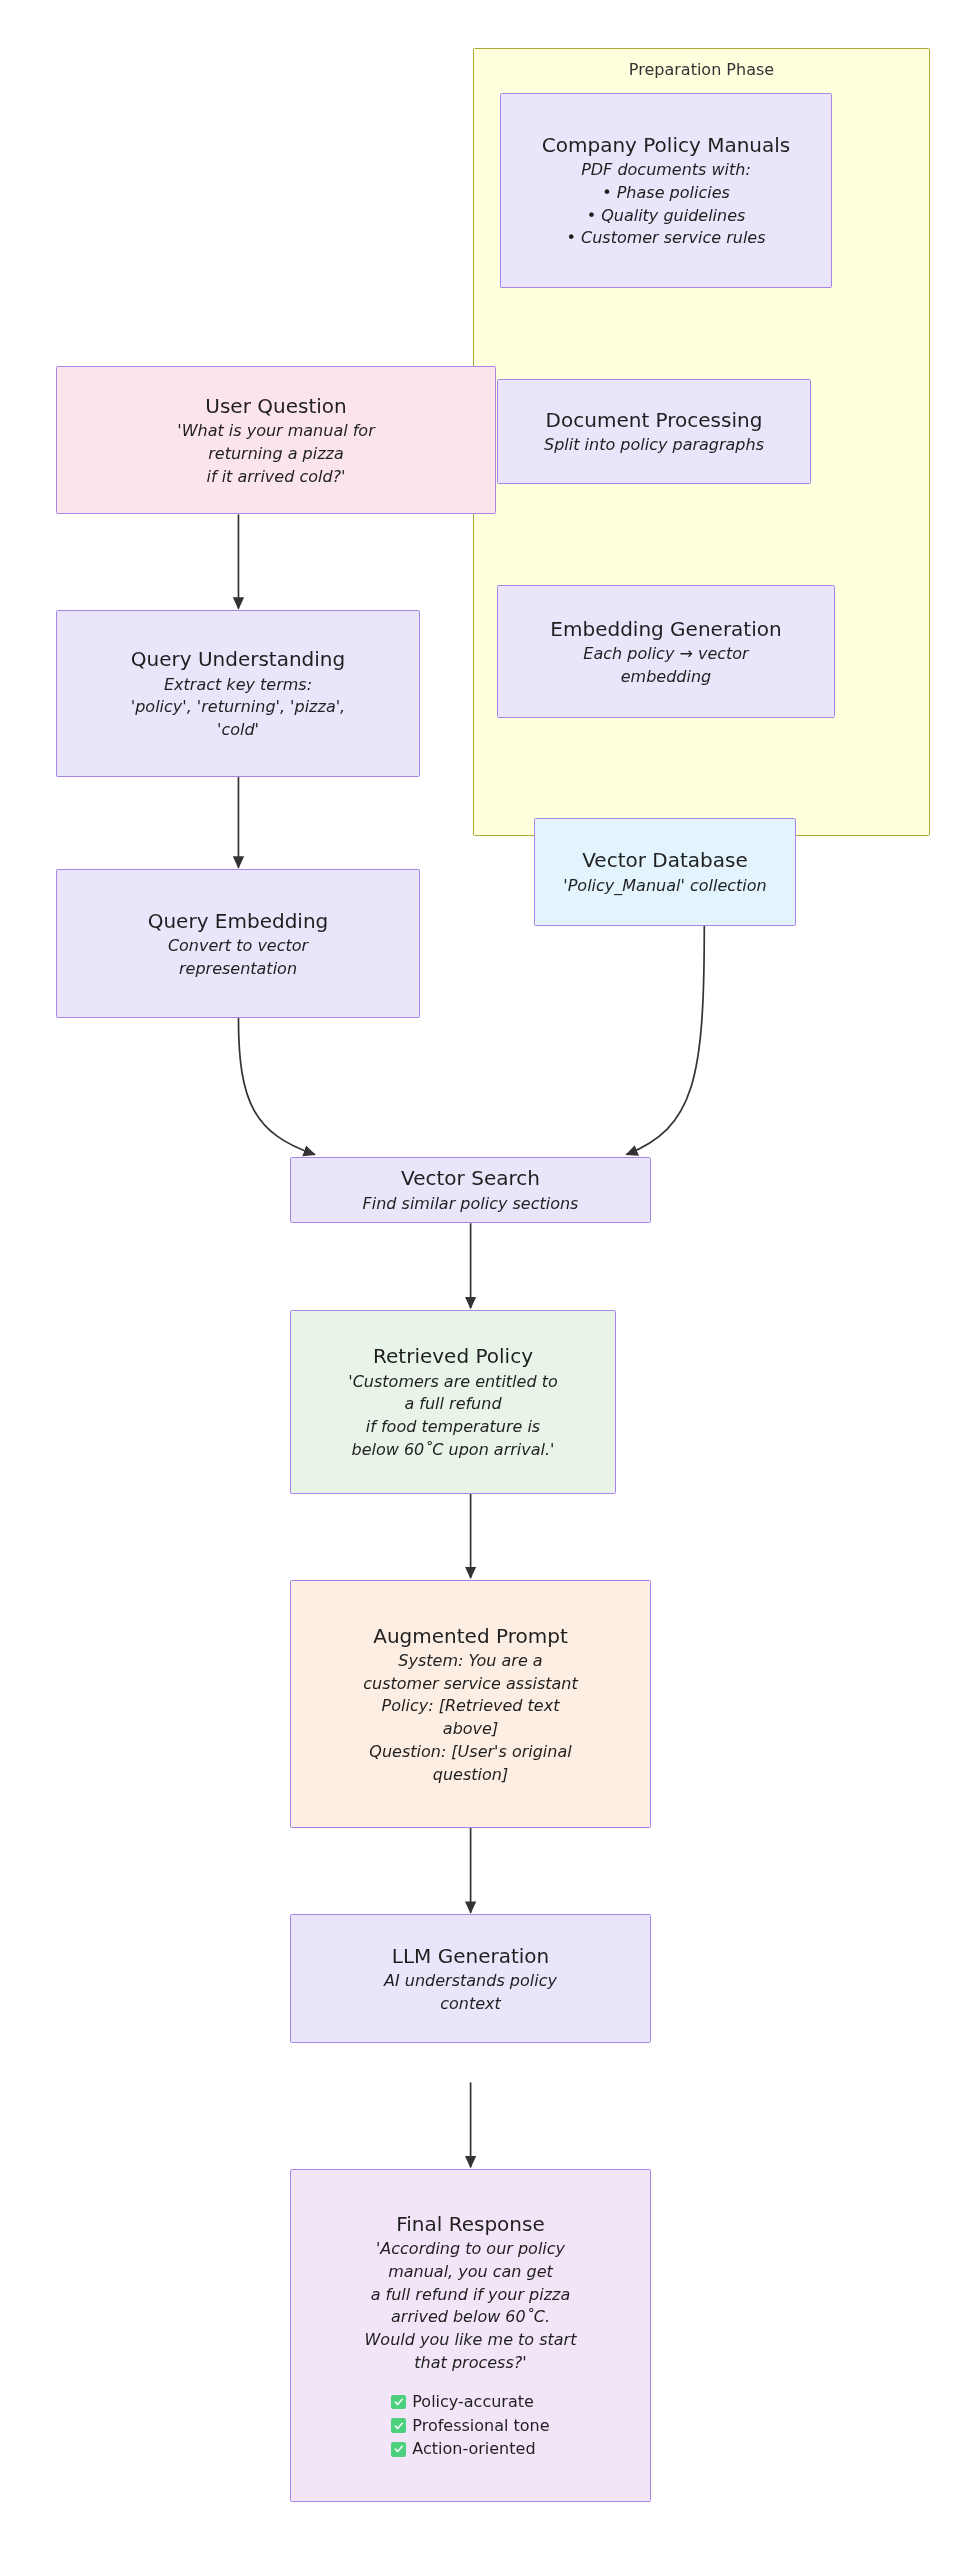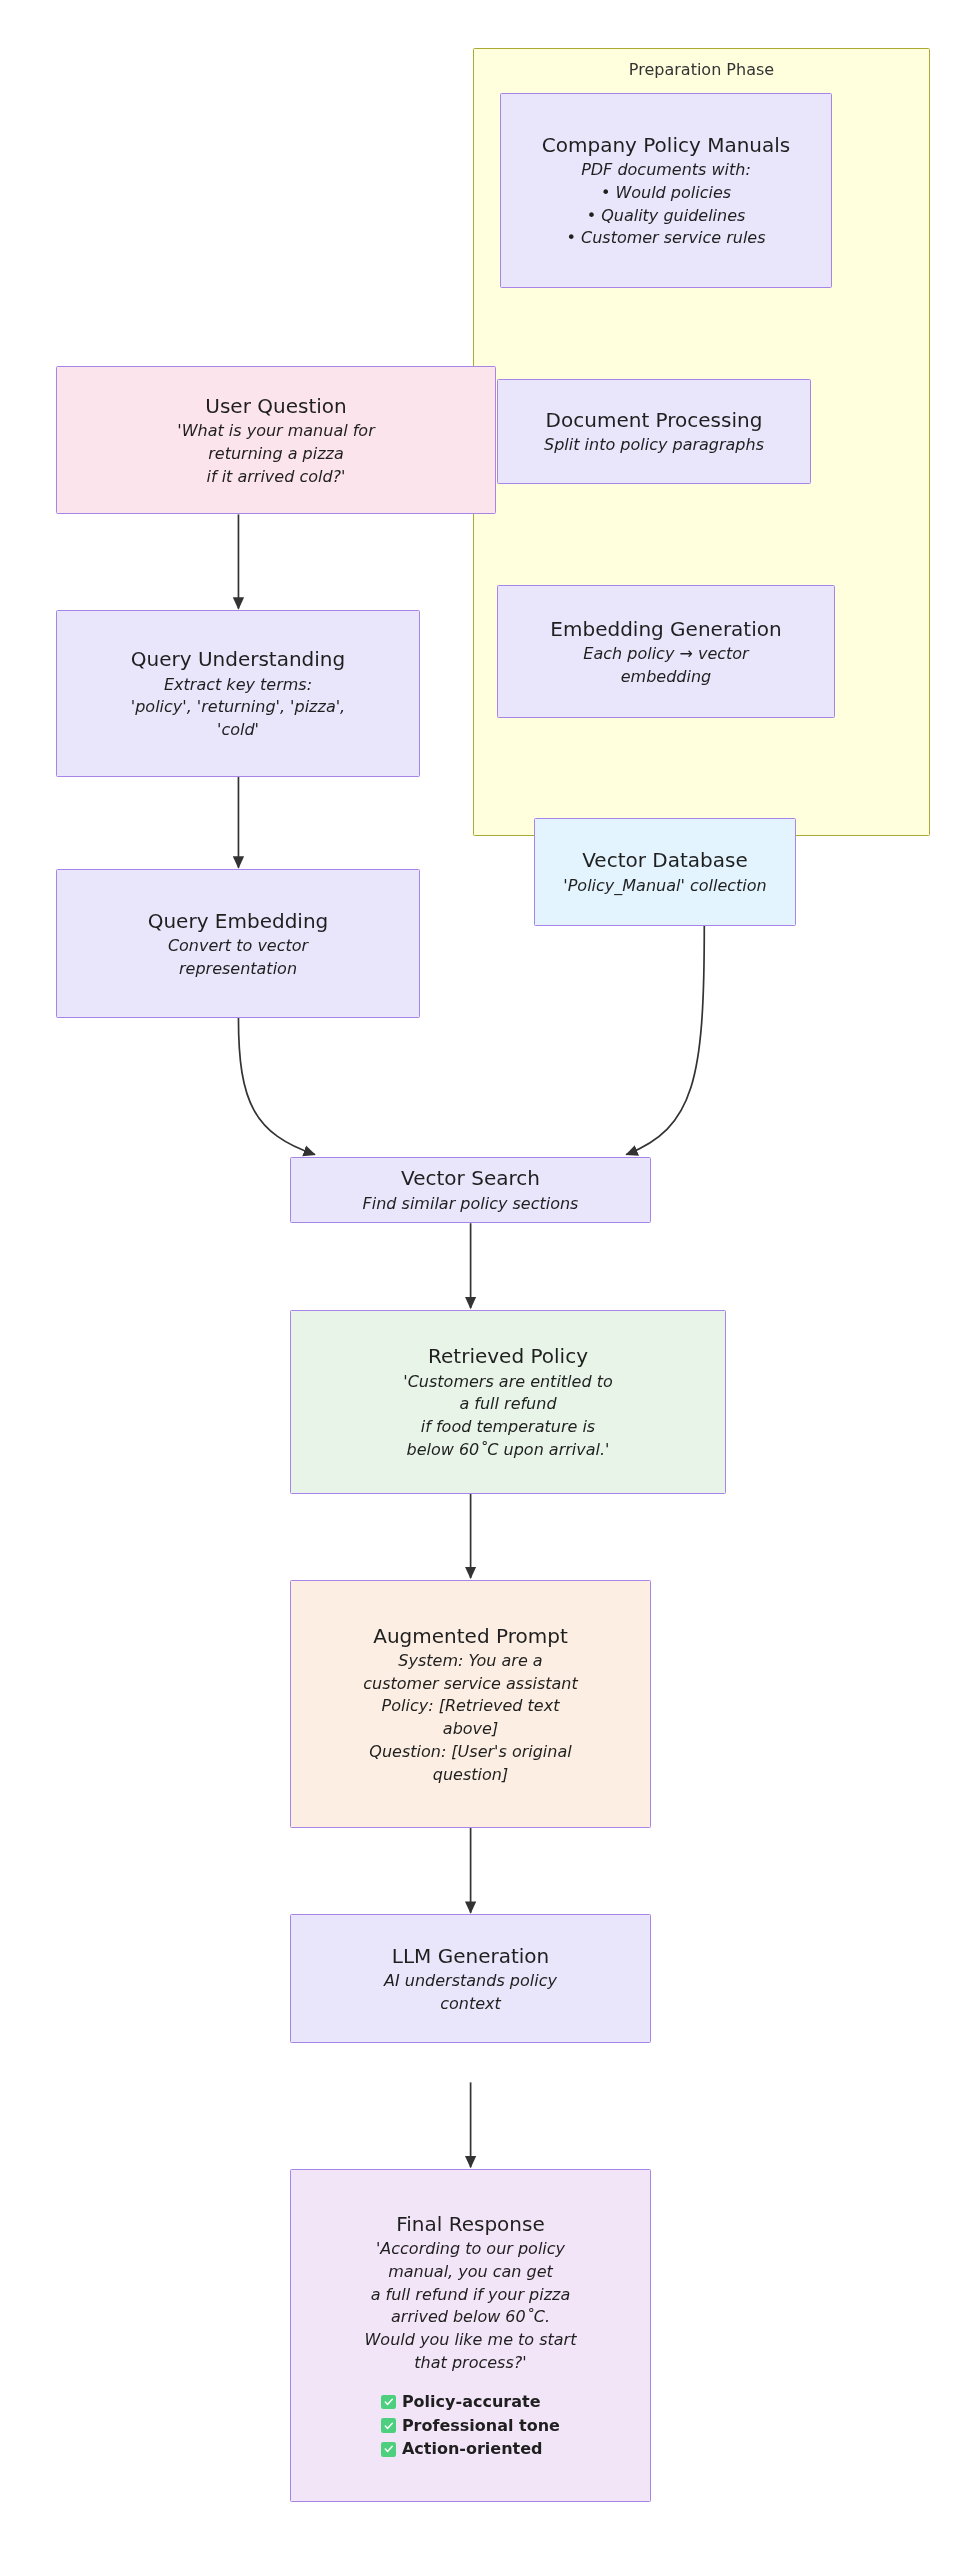--- a/index.html
+++ b/index.html
@@ -36,21 +36,21 @@
   }
 
   .fill-lav   { background:#e9e6fb; }
   .fill-pink  { background:#fce4ec; }
   .fill-cyan  { background:#e3f4fe; }
   .fill-green { background:#e8f4e8; }
   .fill-peach { background:#fceee2; }
   .fill-plum  { background:#f3e5f8; }
 
   .checklist { margin-top:15.4px; display:flex; flex-direction:column; align-items:flex-start; }
-  .check-row { display:flex; align-items:center; gap:6.2px; font-size:16px; line-height:1.48;font-weight:bold; }
+  .check-row { display:flex; align-items:center; gap:6.2px; font-size:16px; line-height:1.48; }
   .cbox {
     width:14.7px; height:14.7px; border-radius:2.3px; background:#4cd07d;
     display:inline-flex; align-items:center; justify-content:center; flex:0 0 auto;
   }
   .cbox svg { display:block; }
 </style>
 </head>
 <body>
 
 <div id="canvas">
@@ -85,21 +85,21 @@
     <path d="M 610,2700 L 610,2810" stroke="#333333" stroke-width="2.2" fill="none" marker-end="url(#arrow)"></path>
   </svg>
 
   <div class="subgraph" style="left:473px; top:48px; width:457px; height:788px;">
     <div class="subgraph-title">Preparation Phase</div>
   </div>
 
   <div class="node fill-lav" style="left:500px; top:93px; width:332px; height:195px;">
     <div class="t">Company Policy Manuals</div>
     <div class="i">PDF documents with:</div>
-    <div class="bul">• Would policies</div>
+    <div class="bul">• Phase policies</div>
     <div class="bul">• Quality guidelines</div>
     <div class="bul">• Customer service rules</div>
   </div>
 
   <div class="node fill-lav" style="left:497px; top:379px; width:314px; height:105px;">
     <div class="t">Document Processing</div>
     <div class="i">Split into policy paragraphs</div>
   </div>
 
   <div class="node fill-lav" style="left:497px; top:585px; width:338px; height:133px;">
@@ -131,21 +131,21 @@
     <div class="t">Query Embedding</div>
     <div class="i">Convert to vector</div>
     <div class="i">representation</div>
   </div>
 
   <div class="node fill-lav" style="left:290px; top:1157px; width:361px; height:66px;">
     <div class="t">Vector Search</div>
     <div class="i">Find similar policy sections</div>
   </div>
 
-  <div class="node fill-green" style="left:290px; top:1310px; width:436px; height:184px;">
+  <div class="node fill-green" style="left:290px; top:1310px; width:326px; height:184px;">
     <div class="t">Retrieved Policy</div>
     <div class="i">'Customers are entitled to</div>
     <div class="i">a full refund</div>
     <div class="i">if food temperature is</div>
     <div class="i">below 60˚C upon arrival.'</div>
   </div>
 
   <div class="node fill-peach" style="left:290px; top:1580px; width:361px; height:248px;">
     <div class="t">Augmented Prompt</div>
     <div class="i">System: You are a</div>

